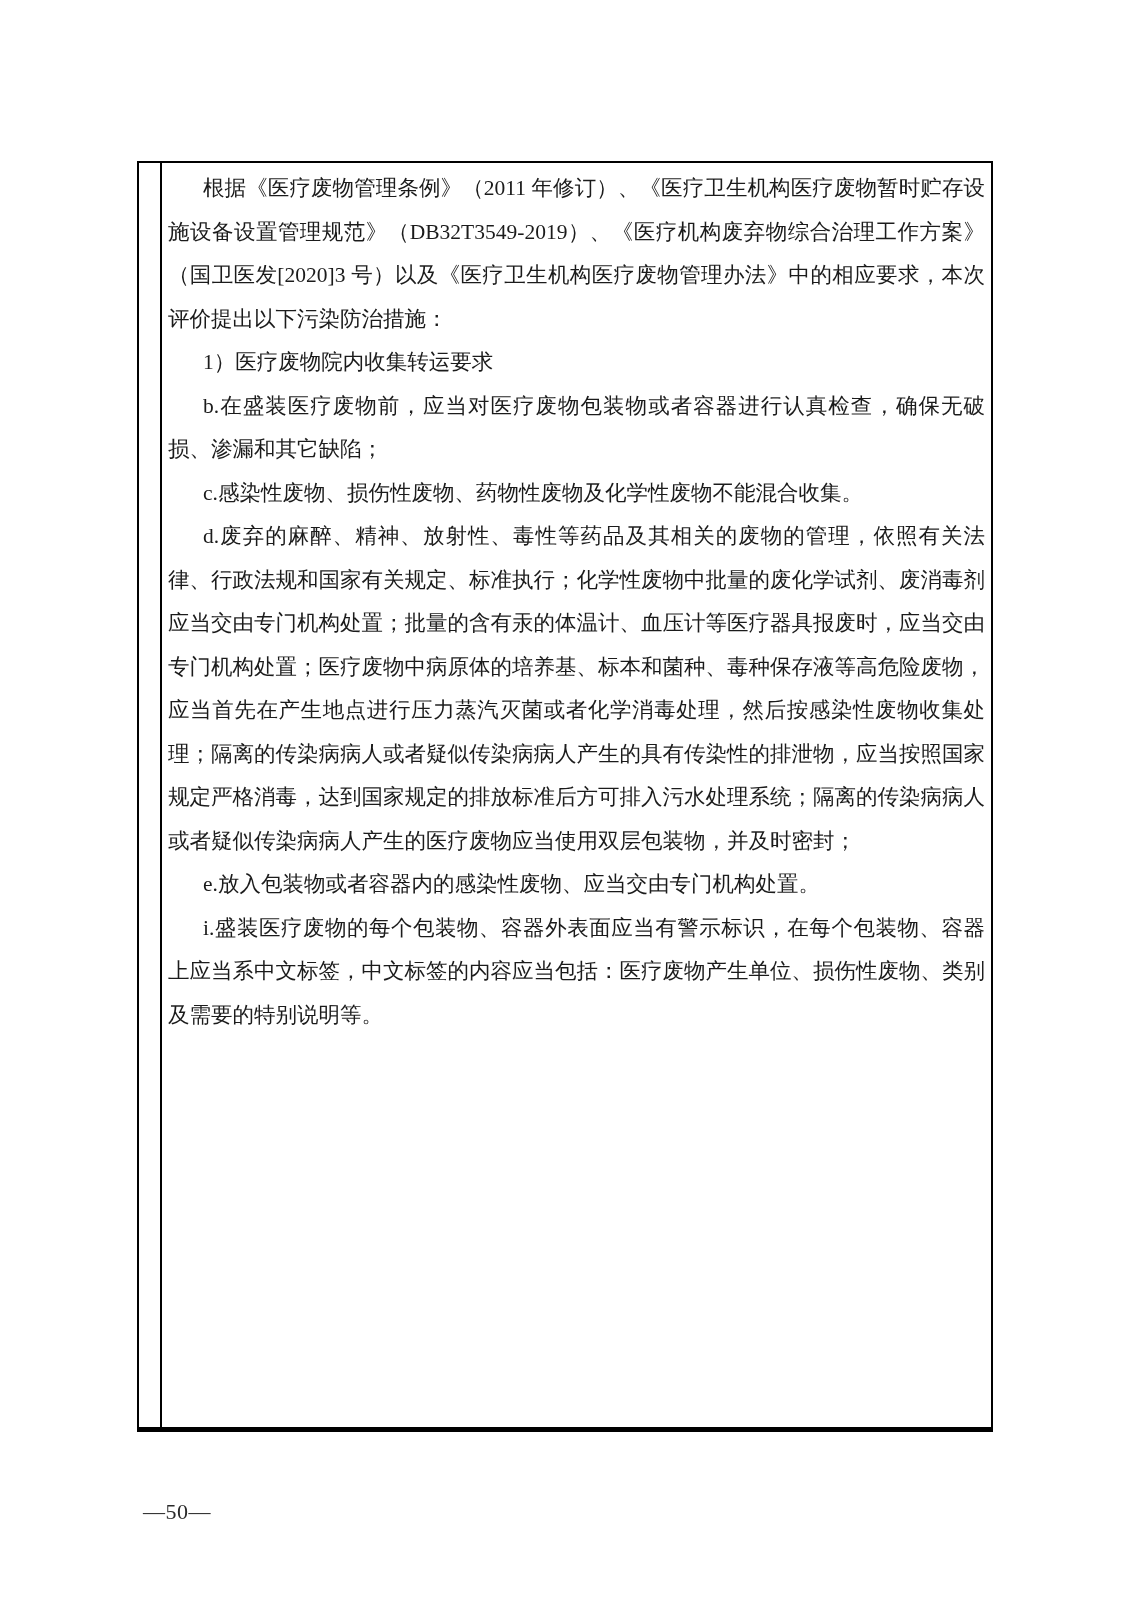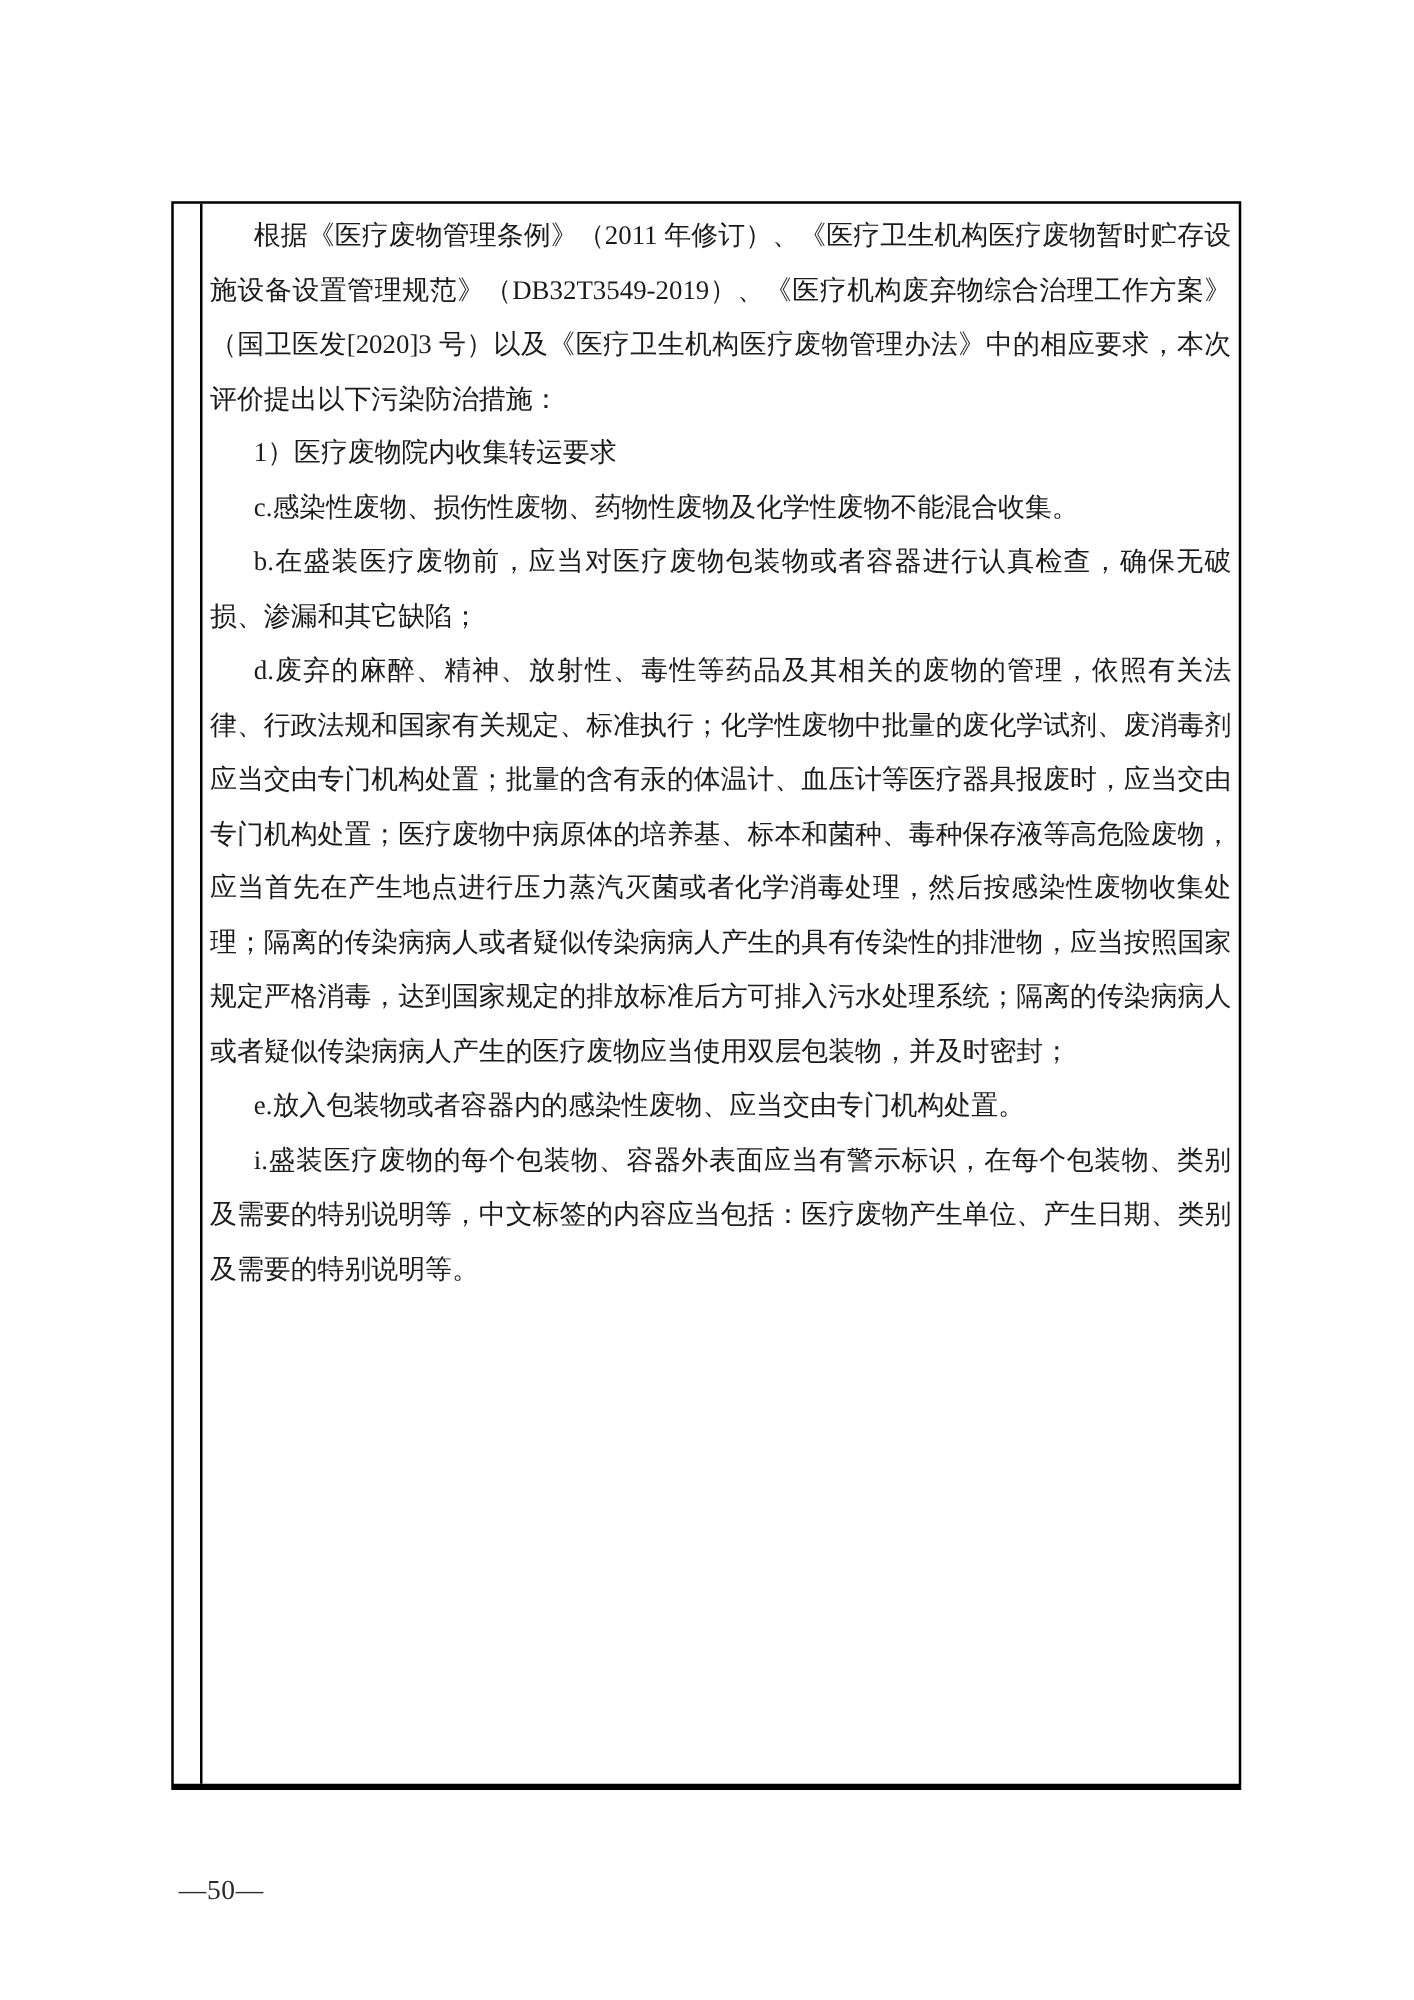--- a/index.html
+++ b/index.html
@@ -62,23 +62,23 @@
 </head>
 <body>
 
 <div class="page">
 
   <div class="doc-table">
     <div class="gutter-col"></div>
     <div class="content-cell">
       <p class="para">根据《医疗废物管理条例》（2011 年修订）、《医疗卫生机构医疗废物暂时贮存设施设备设置管理规范》（DB32T3549-2019）、《医疗机构废弃物综合治理工作方案》（国卫医发[2020]3 号）以及《医疗卫生机构医疗废物管理办法》中的相应要求，本次评价提出以下污染防治措施：</p>
       <p class="para">1）医疗废物院内收集转运要求</p>
+      <p class="para">b.在盛装医疗废物前，应当对医疗废物包装物或者容器进行认真检查，确保无破损、渗漏和其它缺陷；</p>
       <p class="para">c.感染性废物、损伤性废物、药物性废物及化学性废物不能混合收集。</p>
-      <p class="para">b.在盛装医疗废物前，应当对医疗废物包装物或者容器进行认真检查，确保无破损、渗漏和其它缺陷；</p>
       <p class="para">d.废弃的麻醉、精神、放射性、毒性等药品及其相关的废物的管理，依照有关法律、行政法规和国家有关规定、标准执行；化学性废物中批量的废化学试剂、废消毒剂应当交由专门机构处置；批量的含有汞的体温计、血压计等医疗器具报废时，应当交由专门机构处置；医疗废物中病原体的培养基、标本和菌种、毒种保存液等高危险废物，应当首先在产生地点进行压力蒸汽灭菌或者化学消毒处理，然后按感染性废物收集处理；隔离的传染病病人或者疑似传染病病人产生的具有传染性的排泄物，应当按照国家规定严格消毒，达到国家规定的排放标准后方可排入污水处理系统；隔离的传染病病人或者疑似传染病病人产生的医疗废物应当使用双层包装物，并及时密封；</p>
       <p class="para">e.放入包装物或者容器内的感染性废物、应当交由专门机构处置。</p>
-      <p class="para">i.盛装医疗废物的每个包装物、容器外表面应当有警示标识，在每个包装物、类别及需要的特别说明等，中文标签的内容应当包括：医疗废物产生单位、产生日期、类别及需要的特别说明等。</p>
+      <p class="para">i.盛装医疗废物的每个包装物、容器外表面应当有警示标识，在每个包装物、容器上应当系中文标签，中文标签的内容应当包括：医疗废物产生单位、损伤性废物、类别及需要的特别说明等。</p>
     </div>
   </div>
 
   <div class="page-number">—50—</div>
 
 </div>
 
 </body></html>

